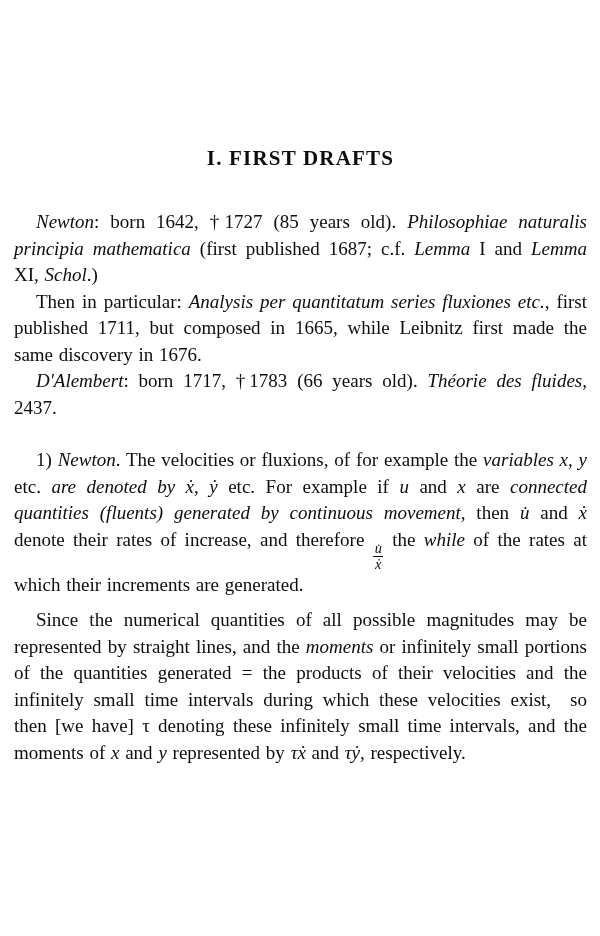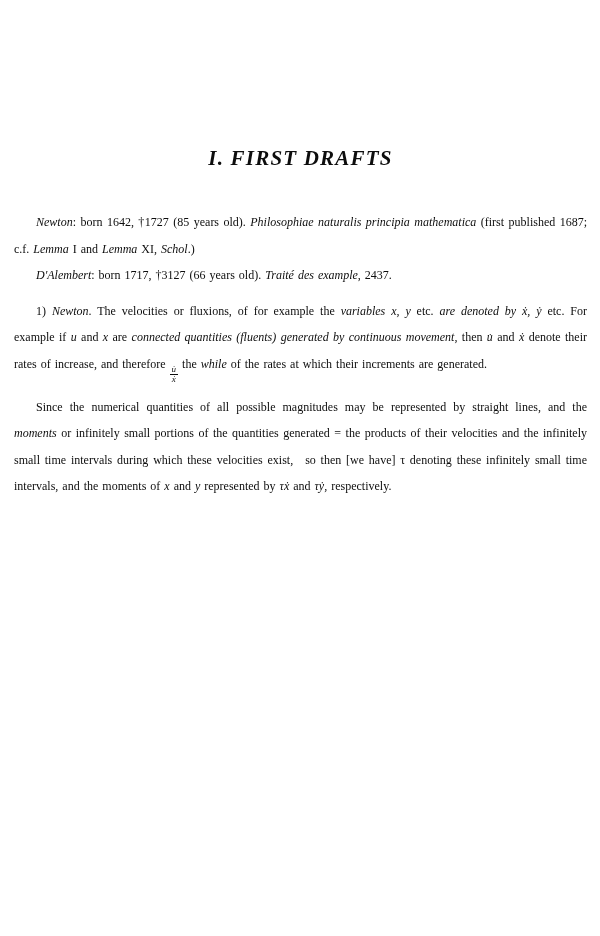--- a/index.html
+++ b/index.html
@@ -19,31 +19,30 @@
     font-family: "Liberation Serif", "DejaVu Serif", serif;
     color: var(--ink, #0d0d0d);
   }
   .title {
     margin: 0 0 38px 0;
     font-size: 21px;
     line-height: 26px;
     font-weight: 700;
     text-align: center;
     letter-spacing: 1.2px;
-    font-style: italic;
   }
   .para {
     margin: 0;
-    font-size: 12px;
+    font-size: 19px;
     line-height: 26.5px;
     text-align: justify;
     text-indent: 22px;
     word-spacing: 1px;
   }
-  .gap-line { margin-top: 9px; }
+  .gap-line { margin-top: 26px; }
   .gap-small { margin-top: 9px; }
   .i { font-style: italic; }
   .frac {
     display: inline-flex;
     flex-direction: column;
     align-items: center;
     vertical-align: -0.5em;
     line-height: 1.05;
     font-size: 0.75em;
     font-style: italic;
@@ -52,20 +51,21 @@
   .frac .num { padding: 0 2px; }
   .frac .den { border-top: 1.5px solid currentColor; padding: 0 2px; }
 </style>
 </head>
 <body>
 
 <div class="page">
   <h1 class="title">I. FIRST DRAFTS</h1>
   <div>
       <p class="para"><span class="i">Newton</span><span class="r">: born 1642, †1727 (85 years old). </span><span class="i">Philosophiae naturalis principia mathematica</span><span class="r"> (first published 1687; c.f. </span><span class="i">Lemma</span><span class="r"> I and </span><span class="i">Lemma</span><span class="r"> XI, </span><span class="i">Schol</span><span class="r">.)</span></p>
-      <p class="para"><span class="i">D'Alembert</span><span class="r">: born 1717, †3127 (66 years old). </span><span class="i">Traité des example</span><span class="r">, 2437.</span></p>
+      <p class="para"><span class="r">Then in particular: </span><span class="i">Analysis per quantitatum series fluxiones etc.</span><span class="r">, first published 1711, but composed in 1665, while Leibnitz first made the same discovery in 1676.</span></p>
+      <p class="para"><span class="i">D'Alembert</span><span class="r">: born 1717, †1783 (66 years old). </span><span class="i">Théorie des fluides</span><span class="r">, 2437.</span></p>
       <p class="para gap-line"><span class="r">1) </span><span class="i">Newton</span><span class="r">. The velocities or fluxions, of for example the </span><span class="i">variables x, y</span><span class="r"> etc. </span><span class="i">are denoted by ẋ, ẏ</span><span class="r"> etc. For example if </span><span class="i">u</span><span class="r"> and </span><span class="i">x</span><span class="r"> are </span><span class="i">connected quantities (fluents) generated by continuous movement</span><span class="r">, then </span><span class="i">u̇</span><span class="r"> and </span><span class="i">ẋ</span><span class="r"> denote their rates of increase, and therefore </span><span class="frac">
           <span class="num">u̇</span>
           <span class="den">ẋ</span>
         </span><span class="r"> the </span><span class="i">while</span><span class="r"> of the rates at which their increments are generated.</span></p>
       <p class="para gap-small"><span class="r">Since the numerical quantities of all possible magnitudes may be represented by straight lines, and the </span><span class="i">moments</span><span class="r"> or infinitely small portions of the quantities generated = the products of their velocities and the infinitely small time intervals during which these velocities exist, so then [we have] τ denoting these infinitely small time intervals, and the moments of </span><span class="i">x</span><span class="r"> and </span><span class="i">y</span><span class="r"> represented by </span><span class="i">τẋ</span><span class="r"> and </span><span class="i">τẏ</span><span class="r">, respectively.</span></p>
     </div>
 </div>
 
 </body></html>

